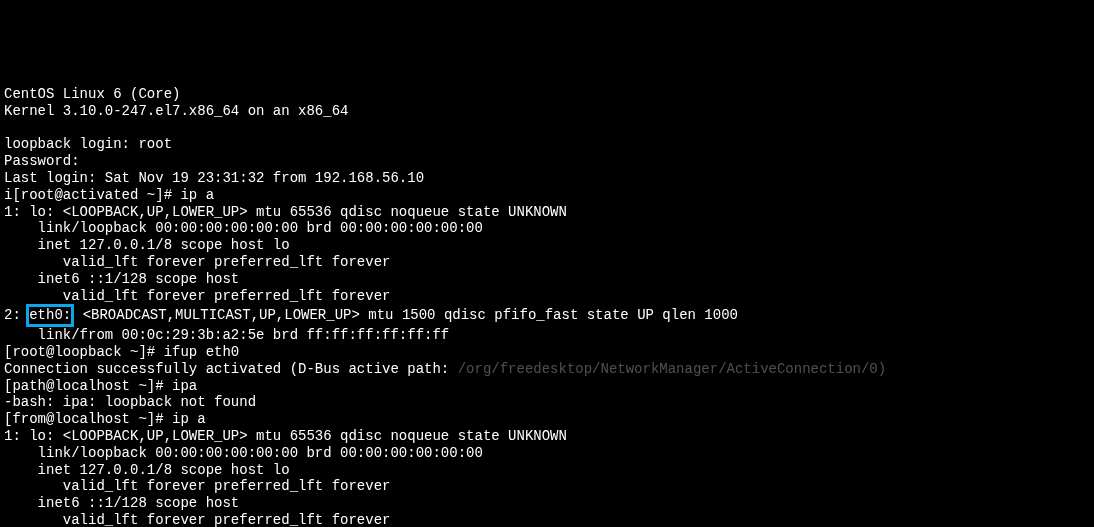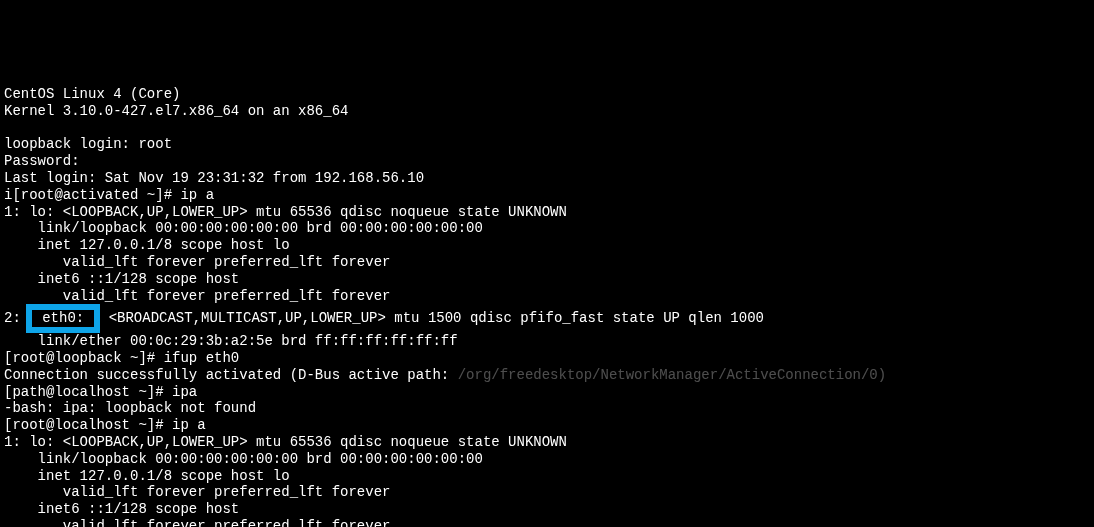--- a/index.html
+++ b/index.html
@@ -12,55 +12,55 @@
       line-height: 1.2;
       width: 1094px;
       height: 527px;
       overflow: hidden;
       white-space: pre;
     }
     .terminal {
       padding: 2px 4px;
     }
     .highlight-box {
-      border: 6px solid #0ea5e9;
+      border: 3px solid #0ea5e9;
       display: inline-block;
-      padding: 0 10px;
+      padding: 0 0;
       margin-left: -3px;
     }
     .watermark {
       opacity: 0.3;
     }
   </style>
 </head>
 <body>
 
 
 
 <div class="terminal">
-<span>CentOS Linux 4 (Core)</span>
-<span>Kernel 3.10.0-427.el7.x86_64 on an x86_64</span>
+<span>CentOS Linux 6 (Core)</span>
+<span>Kernel 3.10.0-247.el7.x86_64 on an x86_64</span>
 <span></span>
 <span>loopback login: root</span>
 <span>Password:</span>
 <span>Last login: Sat Nov 19 23:31:32 from 192.168.56.10</span>
 <span>i[root@activated ~]# ip a</span>
 <span>1: lo: &lt;LOOPBACK,UP,LOWER_UP&gt; mtu 65536 qdisc noqueue state UNKNOWN</span>
 <span>    link/loopback 00:00:00:00:00:00 brd 00:00:00:00:00:00</span>
 <span>    inet 127.0.0.1/8 scope host lo</span>
 <span>       valid_lft forever preferred_lft forever</span>
 <span>    inet6 ::1/128 scope host</span>
 <span>       valid_lft forever preferred_lft forever</span>
 <span>2: </span><span class="highlight-box">eth0:</span><span> &lt;BROADCAST,MULTICAST,UP,LOWER_UP&gt; mtu 1500 qdisc pfifo_fast state UP qlen 1000</span>
-<span>    link/ether 00:0c:29:3b:a2:5e brd ff:ff:ff:ff:ff:ff</span>
+<span>    link/from 00:0c:29:3b:a2:5e brd ff:ff:ff:ff:ff:ff</span>
 <span>[root@loopback ~]# ifup eth0</span>
 <span>Connection successfully activated (D-Bus active path: </span><span class="watermark">/org/freedesktop/NetworkManager/ActiveConnection/0)</span>
 <span>[path@localhost ~]# ipa</span>
 <span>-bash: ipa: loopback not found</span>
-<span>[root@localhost ~]# ip a</span>
+<span>[from@localhost ~]# ip a</span>
 <span>1: lo: &lt;LOOPBACK,UP,LOWER_UP&gt; mtu 65536 qdisc noqueue state UNKNOWN</span>
 <span>    link/loopback 00:00:00:00:00:00 brd 00:00:00:00:00:00</span>
 <span>    inet 127.0.0.1/8 scope host lo</span>
 <span>       valid_lft forever preferred_lft forever</span>
 <span>    inet6 ::1/128 scope host</span>
 <span>       valid_lft forever preferred_lft forever</span>
 <span>2: eth0: &lt;BROADCAST,MULTICAST,UP,LOWER_UP&gt; mtu 1500 qdisc pfifo_fast state UP qlen 1000</span>
 
 
 

